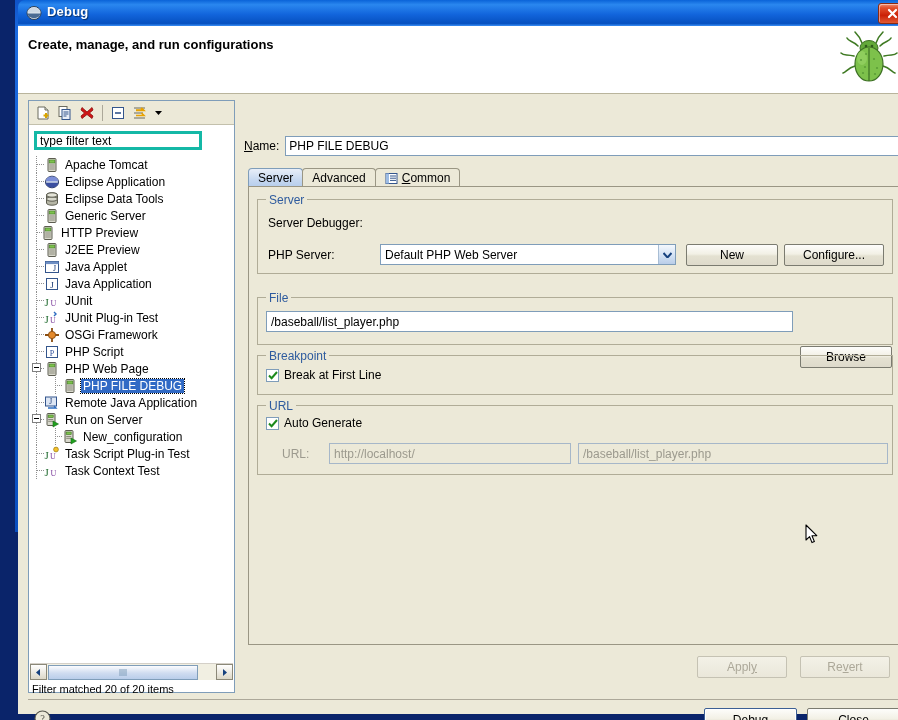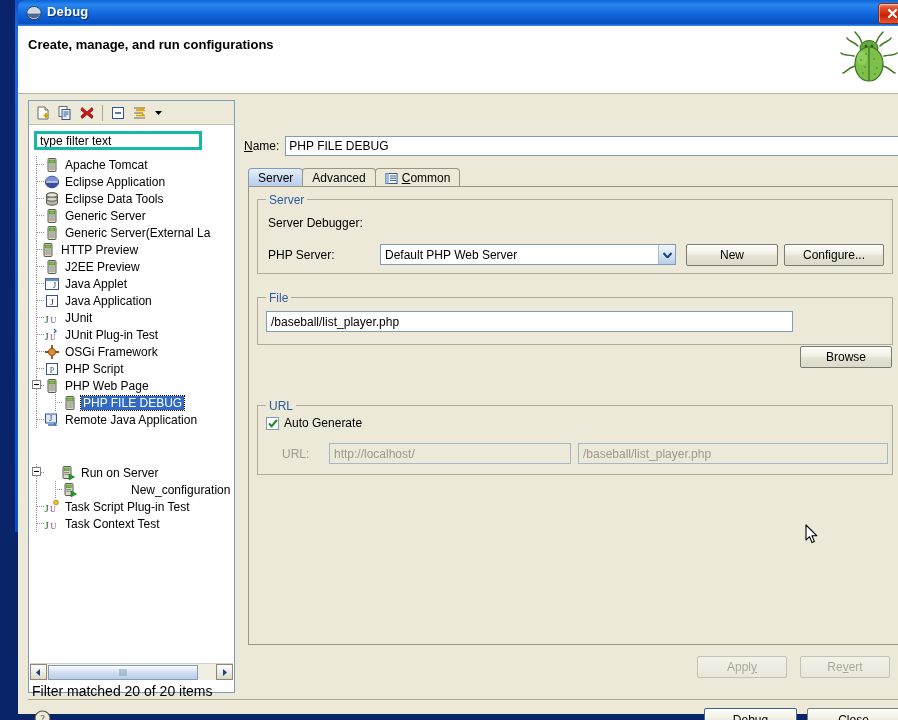--- a/index.html
+++ b/index.html
@@ -135,21 +135,21 @@
     justify-content: center; cursor: pointer;
   }
   #sb-thumb {
     height: 15px; background: linear-gradient(180deg,#fbfcfe,#cfdcf0 55%,#b9cdea);
     border: 1px solid #7f9db9; margin: 0 1px; flex: 0 0 150px;
     display: flex; align-items: center; justify-content: center; cursor: pointer;
   }
   #sb-track { flex: 1 1 auto; height: 16px; }
   #filter-status {
     position: absolute; left: 3px; top: 582px; width: 200px;
-    font-size: 14px; color: #000;
+    font-size: 11px; color: #000;
   }
 
   
   #right-panel {
     position: absolute; left: 224px; top: 74px; width: 660px; height: 593px;
   }
   #name-row {
     position: absolute; left: 2px; top: 36px; width: 656px; height: 20px;
     display: flex; align-items: center;
   }
@@ -389,151 +389,141 @@
           <div class="tnode" style="padding-left: 14px;">
             <span class="vline"></span>
             <span class="dots" style="left: 7px; width: 7px;"></span>
             <span class="ticon"><svg width="16" height="16" viewBox="0 0 16 16">
                 <rect x="4" y="1.5" width="8" height="13" rx="1" fill="#d8d8cc" stroke="#5c5c50"></rect>
                 <rect x="5.2" y="3" width="5.6" height="3" fill="#7ec24d" stroke="#3f7a23" stroke-width=".6"></rect>
                 <path d="M5.2 8h5.6 M5.2 10h5.6 M5.2 12h5.6" stroke="#8a8a7c" stroke-width="1"></path>
               </svg></span>
             <span class="tlabel">Generic Server</span>
           </div>
-          <div class="tnode" style="padding-left: 14px;">
+          <div class="tnode" style="padding-left: 10px;">
             <span class="vline"></span>
             <span class="dots" style="left: 7px; width: 7px;"></span>
             <span class="ticon"><svg width="16" height="16" viewBox="0 0 16 16">
                 <rect x="4" y="1.5" width="8" height="13" rx="1" fill="#d8d8cc" stroke="#5c5c50"></rect>
                 <rect x="5.2" y="3" width="5.6" height="3" fill="#7ec24d" stroke="#3f7a23" stroke-width=".6"></rect>
                 <path d="M5.2 8h5.6 M5.2 10h5.6 M5.2 12h5.6" stroke="#8a8a7c" stroke-width="1"></path>
               </svg></span>
-            <span class="tlabel">Generic Server(External La</span>
-          </div>
-          <div class="tnode" style="padding-left: 10px;">
+            <span class="tlabel">HTTP Preview</span>
+          </div>
+          <div class="tnode" style="padding-left: 14px;">
             <span class="vline"></span>
             <span class="dots" style="left: 7px; width: 7px;"></span>
             <span class="ticon"><svg width="16" height="16" viewBox="0 0 16 16">
                 <rect x="4" y="1.5" width="8" height="13" rx="1" fill="#d8d8cc" stroke="#5c5c50"></rect>
                 <rect x="5.2" y="3" width="5.6" height="3" fill="#7ec24d" stroke="#3f7a23" stroke-width=".6"></rect>
                 <path d="M5.2 8h5.6 M5.2 10h5.6 M5.2 12h5.6" stroke="#8a8a7c" stroke-width="1"></path>
               </svg></span>
-            <span class="tlabel">HTTP Preview</span>
-          </div>
-          <div class="tnode" style="padding-left: 14px;">
-            <span class="vline"></span>
-            <span class="dots" style="left: 7px; width: 7px;"></span>
+            <span class="tlabel">J2EE Preview</span>
+          </div>
+          <div class="tnode" style="padding-left: 14px;">
+            <span class="vline"></span>
+            <span class="dots" style="left: 7px; width: 7px;"></span>
+            <span class="ticon"><svg width="16" height="16" viewBox="0 0 16 16">
+                <rect x="1.5" y="2.5" width="13" height="11" fill="#fff" stroke="#33558c"></rect>
+                <rect x="1.5" y="2.5" width="13" height="2.6" fill="#6f8fc4"></rect>
+                <text x="9" y="12" font-size="8" font-family="Liberation Serif, serif" fill="#1b3a75">J</text>
+              </svg></span>
+            <span class="tlabel">Java Applet</span>
+          </div>
+          <div class="tnode" style="padding-left: 14px;">
+            <span class="vline"></span>
+            <span class="dots" style="left: 7px; width: 7px;"></span>
+            <span class="ticon"><svg width="16" height="16" viewBox="0 0 16 16">
+                <rect x="2.5" y="2.5" width="11" height="11" fill="#fff" stroke="#33558c"></rect>
+                <text x="8" y="12" font-size="9" font-family="Liberation Serif, serif" text-anchor="middle" fill="#1b3a75">J</text>
+              </svg></span>
+            <span class="tlabel">Java Application</span>
+          </div>
+          <div class="tnode" style="padding-left: 14px;">
+            <span class="vline"></span>
+            <span class="dots" style="left: 7px; width: 7px;"></span>
+            <span class="ticon"><svg width="16" height="16" viewBox="0 0 16 16">
+                <text x="0.5" y="12.5" font-size="11" font-family="Liberation Serif, serif" fill="#1f6b2e">J</text>
+                <text x="6.5" y="12.5" font-size="8" font-family="Liberation Serif, serif" fill="#7a3a9a">U</text>
+              </svg></span>
+            <span class="tlabel">JUnit</span>
+          </div>
+          <div class="tnode" style="padding-left: 14px;">
+            <span class="vline"></span>
+            <span class="dots" style="left: 7px; width: 7px;"></span>
+            <span class="ticon"><svg width="16" height="16" viewBox="0 0 16 16">
+                <text x="0.5" y="13" font-size="11" font-family="Liberation Serif, serif" fill="#1f6b2e">J</text>
+                <text x="6" y="13" font-size="8" font-family="Liberation Serif, serif" fill="#7a3a9a">U</text>
+                <path d="M10 2 l2 2 l-2 2" stroke="#2d6cc0" stroke-width="1.4" fill="none"></path>
+              </svg></span>
+            <span class="tlabel">JUnit Plug-in Test</span>
+          </div>
+          <div class="tnode" style="padding-left: 14px;">
+            <span class="vline"></span>
+            <span class="dots" style="left: 7px; width: 7px;"></span>
+            <span class="ticon"><svg width="16" height="16" viewBox="0 0 16 16">
+                <circle cx="8" cy="8" r="3.6" fill="#e48a2c" stroke="#8a4d10"></circle>
+                <path d="M8 1 v3 M8 12 v3 M1 8 h3 M12 8 h3" stroke="#8a4d10" stroke-width="1.8"></path>
+              </svg></span>
+            <span class="tlabel">OSGi Framework</span>
+          </div>
+          <div class="tnode" style="padding-left: 14px;">
+            <span class="vline"></span>
+            <span class="dots" style="left: 7px; width: 7px;"></span>
+            <span class="ticon"><svg width="16" height="16" viewBox="0 0 16 16">
+                <rect x="2.5" y="2.5" width="11" height="11" fill="#fff" stroke="#33558c"></rect>
+                <text x="8" y="11.6" font-size="8" font-family="Liberation Serif, serif" text-anchor="middle" fill="#2d4f9e">P</text>
+              </svg></span>
+            <span class="tlabel">PHP Script</span>
+          </div>
+          <div class="tnode" style="padding-left: 14px;">
+            <span class="vline"></span>
+            <span class="dots" style="left: 7px; width: 7px;"></span>
+            <span class="expander" style="left: 2px; top: 3px;"></span>
             <span class="ticon"><svg width="16" height="16" viewBox="0 0 16 16">
                 <rect x="4" y="1.5" width="8" height="13" rx="1" fill="#d8d8cc" stroke="#5c5c50"></rect>
                 <rect x="5.2" y="3" width="5.6" height="3" fill="#7ec24d" stroke="#3f7a23" stroke-width=".6"></rect>
                 <path d="M5.2 8h5.6 M5.2 10h5.6 M5.2 12h5.6" stroke="#8a8a7c" stroke-width="1"></path>
               </svg></span>
-            <span class="tlabel">J2EE Preview</span>
-          </div>
-          <div class="tnode" style="padding-left: 14px;">
-            <span class="vline"></span>
-            <span class="dots" style="left: 7px; width: 7px;"></span>
-            <span class="ticon"><svg width="16" height="16" viewBox="0 0 16 16">
-                <rect x="1.5" y="2.5" width="13" height="11" fill="#fff" stroke="#33558c"></rect>
-                <rect x="1.5" y="2.5" width="13" height="2.6" fill="#6f8fc4"></rect>
-                <text x="9" y="12" font-size="8" font-family="Liberation Serif, serif" fill="#1b3a75">J</text>
-              </svg></span>
-            <span class="tlabel">Java Applet</span>
-          </div>
-          <div class="tnode" style="padding-left: 14px;">
-            <span class="vline"></span>
-            <span class="dots" style="left: 7px; width: 7px;"></span>
-            <span class="ticon"><svg width="16" height="16" viewBox="0 0 16 16">
-                <rect x="2.5" y="2.5" width="11" height="11" fill="#fff" stroke="#33558c"></rect>
-                <text x="8" y="12" font-size="9" font-family="Liberation Serif, serif" text-anchor="middle" fill="#1b3a75">J</text>
-              </svg></span>
-            <span class="tlabel">Java Application</span>
-          </div>
-          <div class="tnode" style="padding-left: 14px;">
-            <span class="vline"></span>
-            <span class="dots" style="left: 7px; width: 7px;"></span>
-            <span class="ticon"><svg width="16" height="16" viewBox="0 0 16 16">
-                <text x="0.5" y="12.5" font-size="11" font-family="Liberation Serif, serif" fill="#1f6b2e">J</text>
-                <text x="6.5" y="12.5" font-size="8" font-family="Liberation Serif, serif" fill="#7a3a9a">U</text>
-              </svg></span>
-            <span class="tlabel">JUnit</span>
-          </div>
-          <div class="tnode" style="padding-left: 14px;">
-            <span class="vline"></span>
-            <span class="dots" style="left: 7px; width: 7px;"></span>
-            <span class="ticon"><svg width="16" height="16" viewBox="0 0 16 16">
-                <text x="0.5" y="13" font-size="11" font-family="Liberation Serif, serif" fill="#1f6b2e">J</text>
-                <text x="6" y="13" font-size="8" font-family="Liberation Serif, serif" fill="#7a3a9a">U</text>
-                <path d="M10 2 l2 2 l-2 2" stroke="#2d6cc0" stroke-width="1.4" fill="none"></path>
-              </svg></span>
-            <span class="tlabel">JUnit Plug-in Test</span>
-          </div>
-          <div class="tnode" style="padding-left: 14px;">
-            <span class="vline"></span>
-            <span class="dots" style="left: 7px; width: 7px;"></span>
-            <span class="ticon"><svg width="16" height="16" viewBox="0 0 16 16">
-                <circle cx="8" cy="8" r="3.6" fill="#e48a2c" stroke="#8a4d10"></circle>
-                <path d="M8 1 v3 M8 12 v3 M1 8 h3 M12 8 h3" stroke="#8a4d10" stroke-width="1.8"></path>
-              </svg></span>
-            <span class="tlabel">OSGi Framework</span>
-          </div>
-          <div class="tnode" style="padding-left: 14px;">
-            <span class="vline"></span>
-            <span class="dots" style="left: 7px; width: 7px;"></span>
-            <span class="ticon"><svg width="16" height="16" viewBox="0 0 16 16">
-                <rect x="2.5" y="2.5" width="11" height="11" fill="#fff" stroke="#33558c"></rect>
-                <text x="8" y="11.6" font-size="8" font-family="Liberation Serif, serif" text-anchor="middle" fill="#2d4f9e">P</text>
-              </svg></span>
-            <span class="tlabel">PHP Script</span>
-          </div>
-          <div class="tnode" style="padding-left: 14px;">
-            <span class="vline"></span>
-            <span class="dots" style="left: 7px; width: 7px;"></span>
-            <span class="expander" style="left: 2px; top: 3px;"></span>
+            <span class="tlabel">PHP Web Page</span>
+          </div>
+          <div class="tnode sel" style="padding-left: 32px;">
+            <span class="vline"></span>
+            <span class="dots" style="left: 25px; width: 7px;"></span>
+            <span class="vline" style="left: 25px;"></span>
             <span class="ticon"><svg width="16" height="16" viewBox="0 0 16 16">
                 <rect x="4" y="1.5" width="8" height="13" rx="1" fill="#d8d8cc" stroke="#5c5c50"></rect>
                 <rect x="5.2" y="3" width="5.6" height="3" fill="#7ec24d" stroke="#3f7a23" stroke-width=".6"></rect>
                 <path d="M5.2 8h5.6 M5.2 10h5.6 M5.2 12h5.6" stroke="#8a8a7c" stroke-width="1"></path>
               </svg></span>
-            <span class="tlabel">PHP Web Page</span>
-          </div>
-          <div class="tnode sel" style="padding-left: 32px;">
-            <span class="vline"></span>
-            <span class="dots" style="left: 25px; width: 7px;"></span>
-            <span class="vline" style="left: 25px;"></span>
-            <span class="ticon"><svg width="16" height="16" viewBox="0 0 16 16">
-                <rect x="4" y="1.5" width="8" height="13" rx="1" fill="#d8d8cc" stroke="#5c5c50"></rect>
-                <rect x="5.2" y="3" width="5.6" height="3" fill="#7ec24d" stroke="#3f7a23" stroke-width=".6"></rect>
-                <path d="M5.2 8h5.6 M5.2 10h5.6 M5.2 12h5.6" stroke="#8a8a7c" stroke-width="1"></path>
-              </svg></span>
             <span class="tlabel">PHP FILE DEBUG</span>
           </div>
           <div class="tnode" style="padding-left: 14px;">
             <span class="vline"></span>
             <span class="dots" style="left: 7px; width: 7px;"></span>
             <span class="ticon"><svg width="16" height="16" viewBox="0 0 16 16">
                 <rect x="1.5" y="2" width="11" height="9" fill="#dde6f4" stroke="#33558c"></rect>
                 <text x="6.8" y="9.4" font-size="7.5" font-family="Liberation Serif, serif" text-anchor="middle" fill="#1b3a75">J</text>
                 <path d="M4 13 h8 l-2 -2" fill="none" stroke="#2d6cc0" stroke-width="1.3"></path>
               </svg></span>
             <span class="tlabel">Remote Java Application</span>
           </div>
-          <div class="tnode" style="padding-left: 30px; margin-top: 36px;">
+          <div class="tnode" style="padding-left: 14px;">
             <span class="vline"></span>
             <span class="dots" style="left: 7px; width: 7px;"></span>
             <span class="expander" style="left: 2px; top: 3px;"></span>
             <span class="ticon"><svg width="16" height="16" viewBox="0 0 16 16">
                 <rect x="3" y="1.5" width="8" height="12" rx="1" fill="#d8d8cc" stroke="#5c5c50"></rect>
                 <rect x="4.2" y="3" width="5" height="2.6" fill="#7ec24d" stroke="#3f7a23" stroke-width=".6"></rect>
                 <path d="M4.2 7.5h5 M4.2 9.3h5" stroke="#8a8a7c" stroke-width="1"></path>
                 <path d="M9 9 L14.5 12 L9 15 Z" fill="#21a11f" stroke="#146b12" stroke-width=".6"></path>
               </svg></span>
             <span class="tlabel">Run on Server</span>
           </div>
-          <div class="tnode" style="padding-left: 32px; gap: 48px;">
+          <div class="tnode" style="padding-left: 32px;">
             <span class="vline"></span>
             <span class="dots" style="left: 25px; width: 7px;"></span>
             <span class="vline" style="left: 25px;"></span>
             <span class="ticon"><svg width="16" height="16" viewBox="0 0 16 16">
                 <rect x="3" y="1.5" width="8" height="12" rx="1" fill="#d8d8cc" stroke="#5c5c50"></rect>
                 <rect x="4.2" y="3" width="5" height="2.6" fill="#7ec24d" stroke="#3f7a23" stroke-width=".6"></rect>
                 <path d="M4.2 7.5h5 M4.2 9.3h5" stroke="#8a8a7c" stroke-width="1"></path>
                 <path d="M9 9 L14.5 12 L9 15 Z" fill="#21a11f" stroke="#146b12" stroke-width=".6"></path>
               </svg></span>
             <span class="tlabel">New_configuration</span>
@@ -624,20 +614,31 @@
           <div class="btn" style="position:absolute; left:428px; top:44px; width:92px;">New</div>
           <div class="btn" style="position:absolute; left:526px; top:44px; width:100px;">Configure...</div>
         </div>
 
         <div class="group" style="left:8px; top:110px; width:636px; height:48px;">
           <span class="glabel">File</span>
           <div class="textfield" style="position:absolute; left:8px; top:13px; width:527px;">/baseball/list_player.php</div>
           <div class="btn" style="position:absolute; left:542px; top:13px; width:92px;margin-top:35px;">Browse</div>
         </div>
 
+        <div class="group" style="left:8px; top:168px; width:636px; height:40px;">
+          <span class="glabel">Breakpoint</span>
+          <div class="checkrow" style="position:absolute; left:8px; top:12px;">
+            <span class="cbox">
+              <svg width="10" height="9" viewBox="0 0 10 9">
+                <path d="M1 4.5 L3.6 7.2 L9 1" fill="none" stroke="#1c8a1c" stroke-width="2"></path>
+              </svg>
+            </span>
+            <span class="fld-label">Break at First Line</span>
+          </div>
+        </div>
 
         <div class="group" style="left:8px; top:218px; width:636px; height:70px;">
           <span class="glabel">URL</span>
           <div class="checkrow" style="position:absolute; left:8px; top:10px;">
             <span class="cbox">
               <svg width="10" height="9" viewBox="0 0 10 9">
                 <path d="M1 4.5 L3.6 7.2 L9 1" fill="none" stroke="#1c8a1c" stroke-width="2"></path>
               </svg>
             </span>
             <span class="fld-label">Auto Generate</span>

